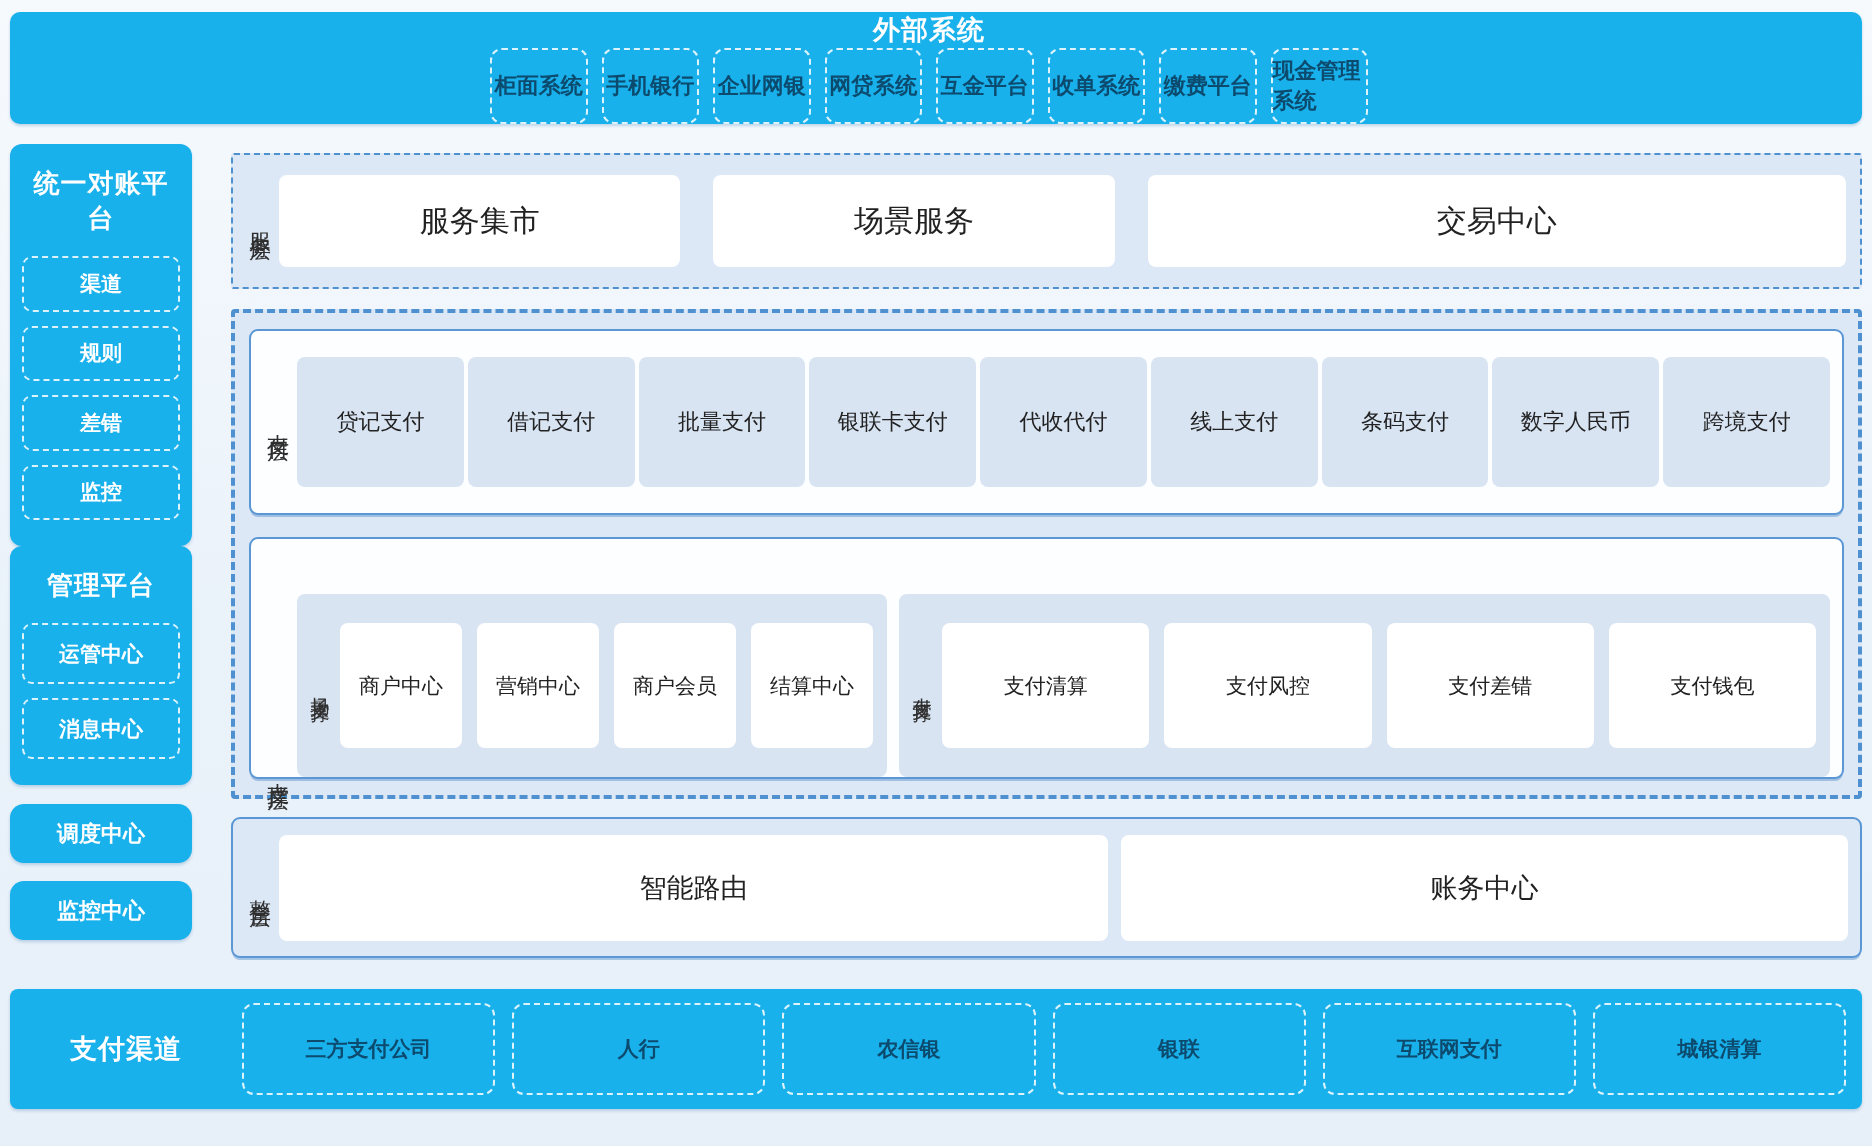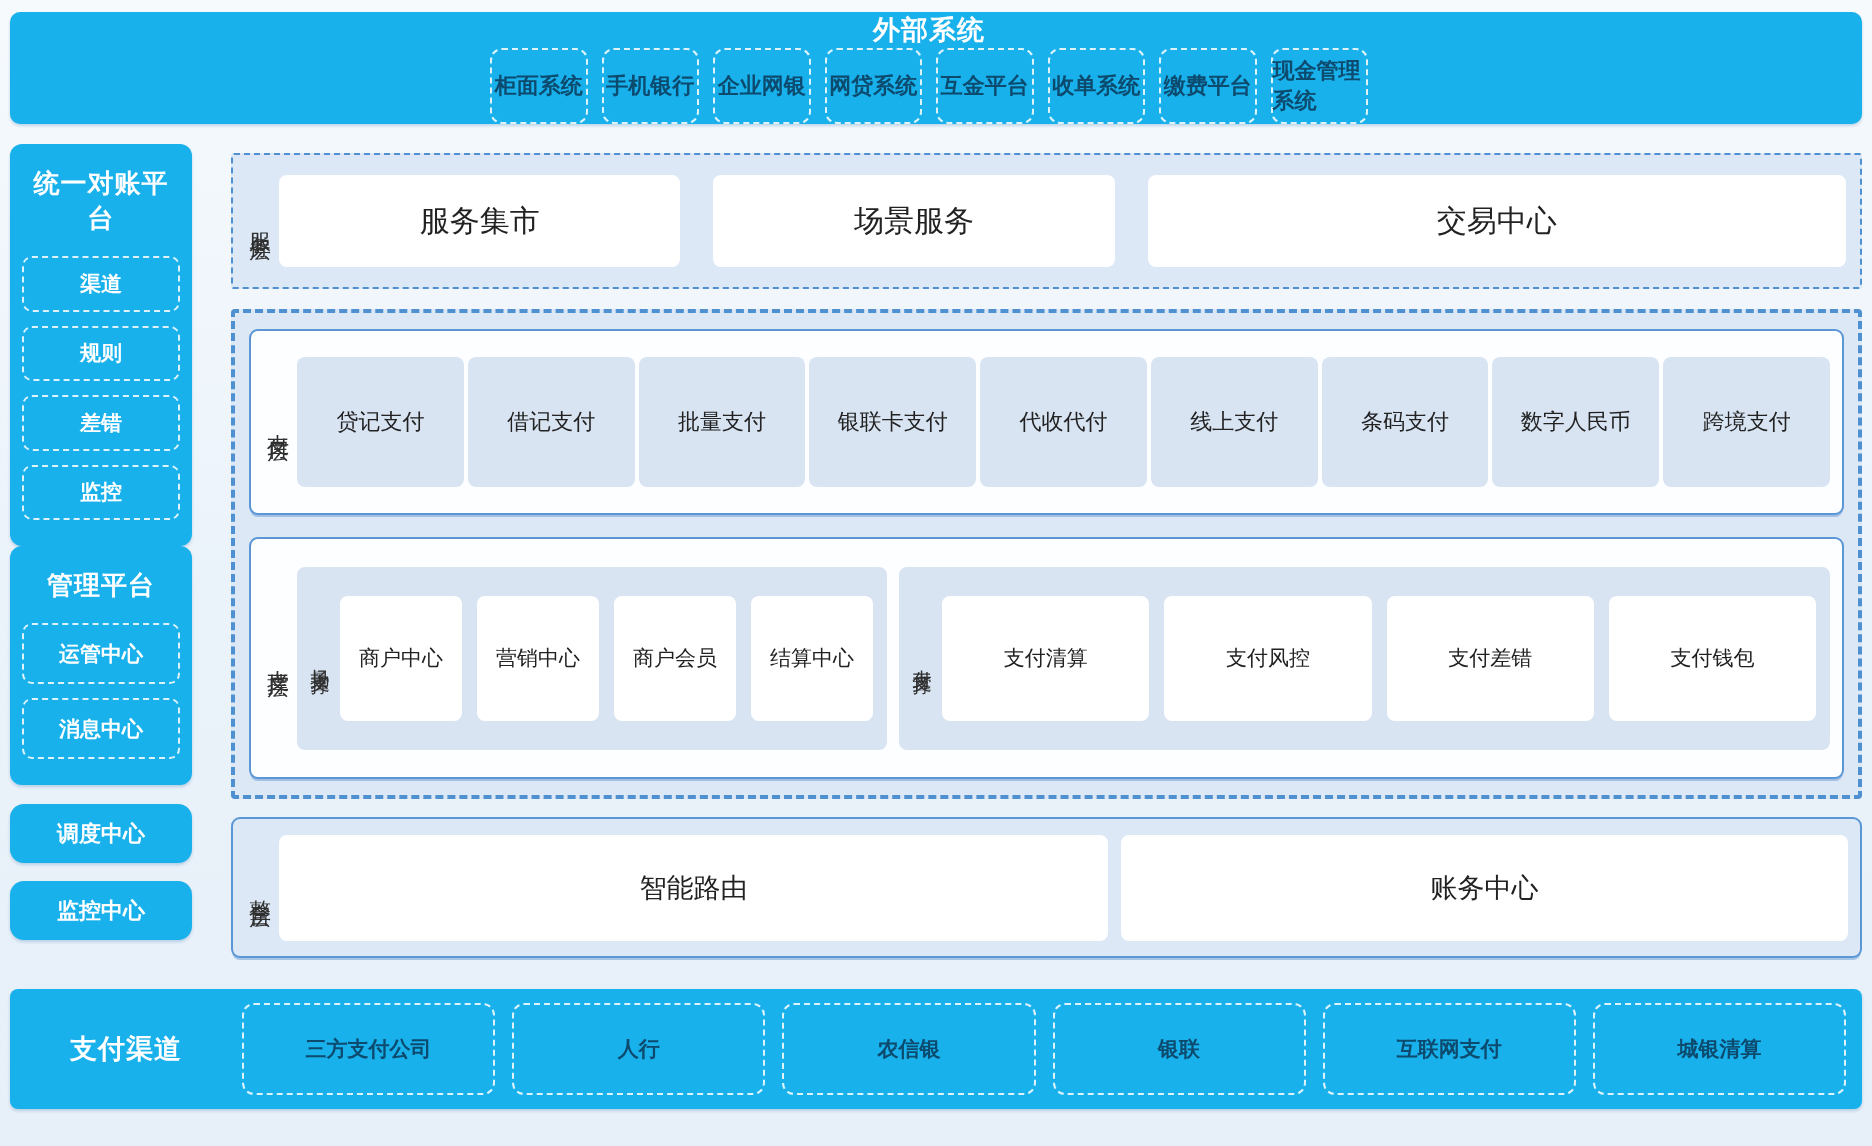--- a/index.html
+++ b/index.html
@@ -96,21 +96,21 @@
     display: flex; align-items: center; padding: 0 12px 0 8px;
     box-shadow: 0 3px 0 -1px rgba(86,141,201,0.45);
   }
   .payment-box { height: 186px; }
   .payment-items { flex: 1; display: flex; gap: 4px; height: 130px; }
   .blue-tile {
     background: #d9e4f3; border-radius: 8px;
     display: flex; align-items: center; justify-content: center;
     color: #222; font-size: 22px; flex: 1;
   }
-  .support-box { margin-top: 22px; flex: 1; }
+  .support-box { margin-top: 22px; flex: 1; align-items: flex-end; }
   .support-groups { flex: 1; display: flex; gap: 12px; height: 183px; }
   .group {
     background: #d9e4f3; border-radius: 8px;
     display: flex; align-items: center; padding: 0 14px 0 8px;
   }
   .group .vlabel { font-size: 19px; letter-spacing: 2px; margin: 0 10px 0 6px; }
   .group-a { flex: 1; } .group-b { flex: 1.6; }
   .group-items { flex: 1; display: flex; gap: 15px; height: 125px; }
   .group-items .white-tile { flex: 1; font-size: 21px; }
 

